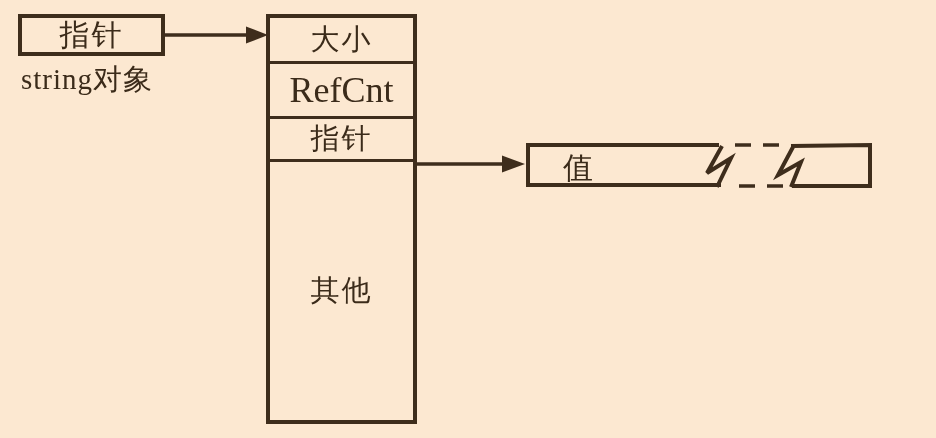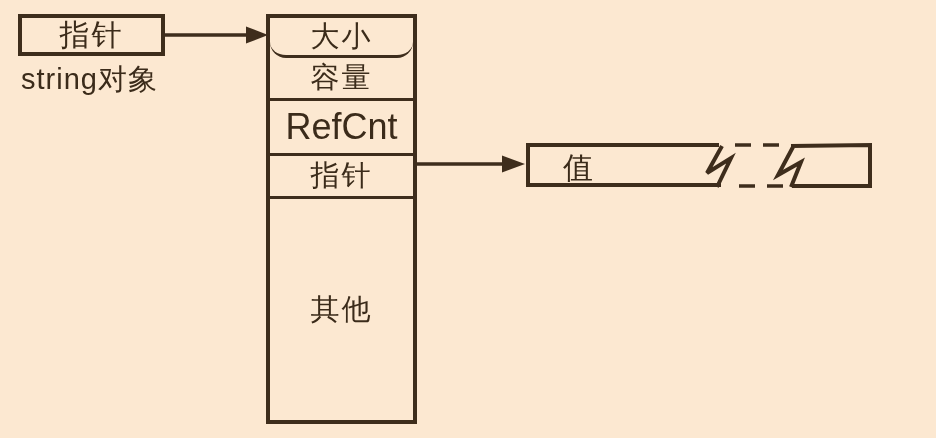--- a/index.html
+++ b/index.html
@@ -4,21 +4,21 @@
 <style>
   :root{
     --bg:#fce8d1;
     --line:#3e2d1c;
     --text:#3b2b1a;
   }
   *{margin:0;padding:0;box-sizing:border-box;}
   html,body{width:936px;height:438px;background:var(--bg);overflow:hidden;}
   .canvas{
     position:relative;width:936px;height:438px;background:var(--bg);
-    font-family:Liberation Sans, sans-serif;
+    font-family:Liberation Serif, serif;
     color:var(--text);
   }
   .svg-layer{position:absolute;left:0;top:0;width:936px;height:438px;}
   .stroke{stroke:var(--line);fill:none;stroke-width:3.5;}
   .stroke-thick{stroke:var(--line);fill:none;stroke-width:4;}
   .fill{fill:var(--line);stroke:none;}
   .dashline{stroke:var(--line);fill:none;stroke-width:3.5;stroke-dasharray:16 12;}
 
   
   .string-box{
@@ -36,21 +36,21 @@
   .rep-block{
     position:absolute;left:266px;top:14px;width:151px;height:410px;
     border:4px solid var(--line);
     display:flex;flex-direction:column;
   }
   .rep-cell{
     display:flex;align-items:center;justify-content:center;
     font-size:29px;letter-spacing:2px;
     border-bottom:3px solid var(--line);
   }
-  .rep-cell.c1{height:40px;border-radius:16px;}
+  .rep-cell.c1{height:46px;}
   .rep-cell.c2{height:43px;}
   .rep-cell.c3{height:55px;font-size:36px;letter-spacing:0;}
   .rep-cell.c4{height:43px;}
   .rep-cell.c5{flex:1;border-bottom:none;align-items:center;}
 
   
   .value-label{
     position:absolute;left:540px;top:148px;width:76px;
     text-align:center;font-size:30px;
   }
@@ -89,23 +89,20 @@
 
   <div class="string-box">
     <span>指针</span>
   </div>
   <div class="string-caption">string对象</div>
 
   <div class="rep-block">
     <div class="rep-cell c1">
       <span>大小</span>
     </div>
-    <div class="rep-cell c2">
-      <span>容量</span>
-    </div>
     <div class="rep-cell c3">
       <span>RefCnt</span>
     </div>
     <div class="rep-cell c4">
       <span>指针</span>
     </div>
     <div class="rep-cell c5">
       <span>其他</span>
     </div>
   </div>

